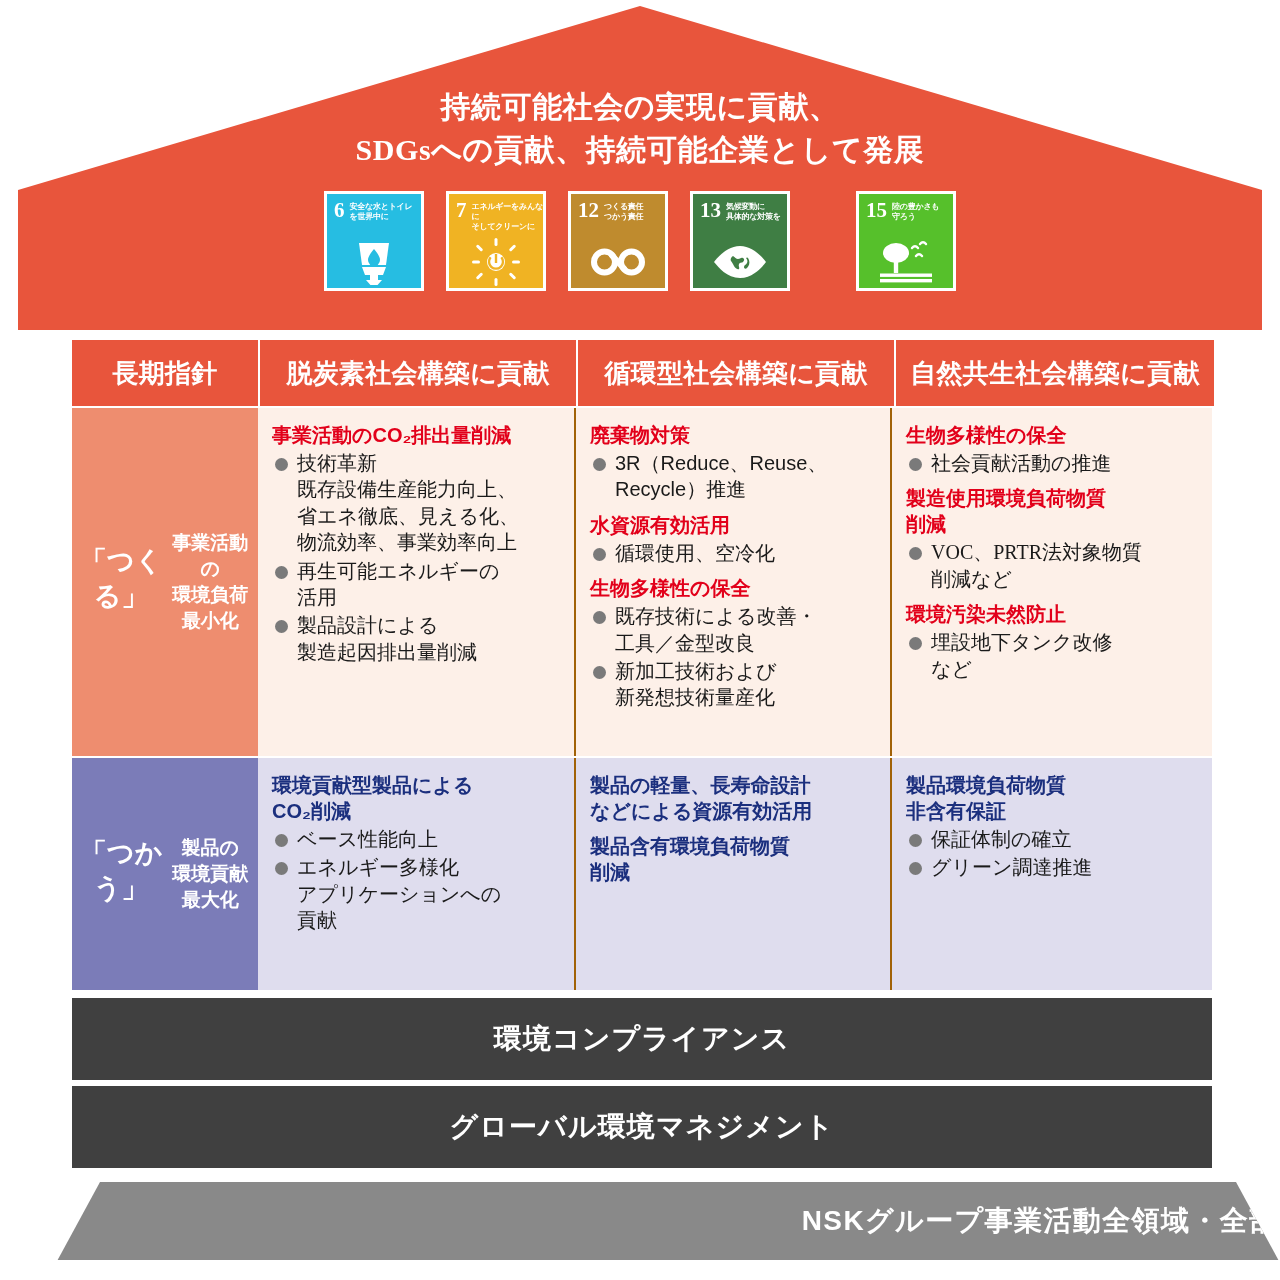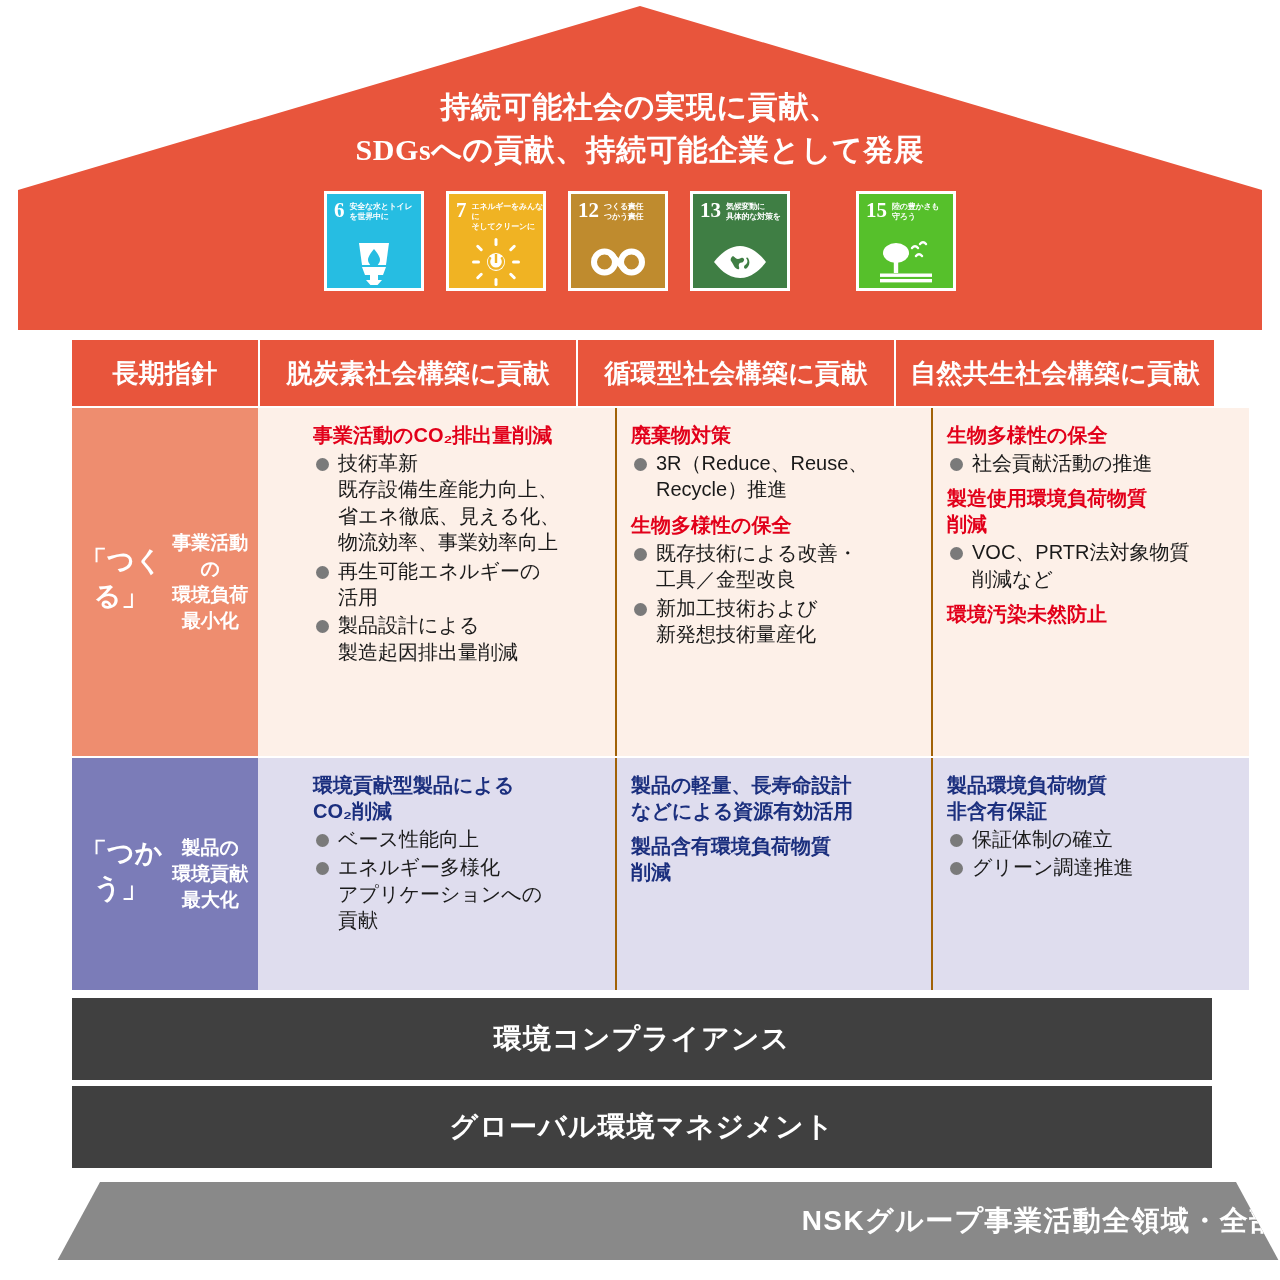--- a/index.html
+++ b/index.html
@@ -116,21 +116,21 @@
     justify-content: center;
     color: #ffffff;
     font-size: 26px;
     font-weight: bold;
     letter-spacing: 0.01em;
     white-space: nowrap;
   }
   .col-0 { flex: 0 0 186px; }
   .col-1 { flex: 0 0 316px; }
   .col-2 { flex: 0 0 316px; }
-  .col-3 { flex: 0 0 318px; }
+  .col-3 { flex: 0 0 318px; font-family: Liberation Serif, serif; }
 
   
   .matrix-row {
     display: flex;
     margin-top: 2px;
   }
   .row-label {
     display: flex;
     flex-direction: row;
     align-items: center;
@@ -148,21 +148,20 @@
   }
   .row-label .sub {
     font-size: 19px;
     font-weight: bold;
     line-height: 1.36;
     white-space: pre-line;
   }
   .cells {
     display: flex;
     flex: 1 1 auto;
-    padding-left: 41px;
   }
   .cell {
     box-sizing: border-box;
     padding: 14px 12px 14px 14px;
   }
   .cell + .cell { border-left: 2px solid #a16207; }
 
   
   #row-tsukuru .row-label { background: #EE8D6F; }
   #row-tsukuru .cells      { background: #FDF0E8; }
@@ -386,20 +385,26 @@
         </div>
         <div class="cell col-2">
           <div class="cell-group">
             <div class="cell-head">廃棄物対策</div>
             <ul class="bullet-list">
               <li>3R（Reduce、Reuse、
 Recycle）推進</li>
             </ul>
           </div>
           <div class="cell-group">
+            <div class="cell-head">水資源有効活用</div>
+            <ul class="bullet-list">
+              <li>循環使用、空冷化</li>
+            </ul>
+          </div>
+          <div class="cell-group">
             <div class="cell-head">生物多様性の保全</div>
             <ul class="bullet-list">
               <li>既存技術による改善・
 工具／金型改良</li>
               <li>新加工技術および
 新発想技術量産化</li>
             </ul>
           </div>
         </div>
         <div class="cell col-3">
@@ -412,20 +417,24 @@
           <div class="cell-group">
             <div class="cell-head">製造使用環境負荷物質
 削減</div>
             <ul class="bullet-list">
               <li>VOC、PRTR法対象物質
 削減など</li>
             </ul>
           </div>
           <div class="cell-group">
             <div class="cell-head">環境汚染未然防止</div>
+            <ul class="bullet-list">
+              <li>埋設地下タンク改修
+など</li>
+            </ul>
           </div>
         </div>
       </div>
   </div>
 
   <div class="matrix-row" id="row-tsukau">
     <div class="row-label col-0">
       <div class="big">「つかう」</div>
       <div class="sub">製品の
 環境貢献最大化</div>

